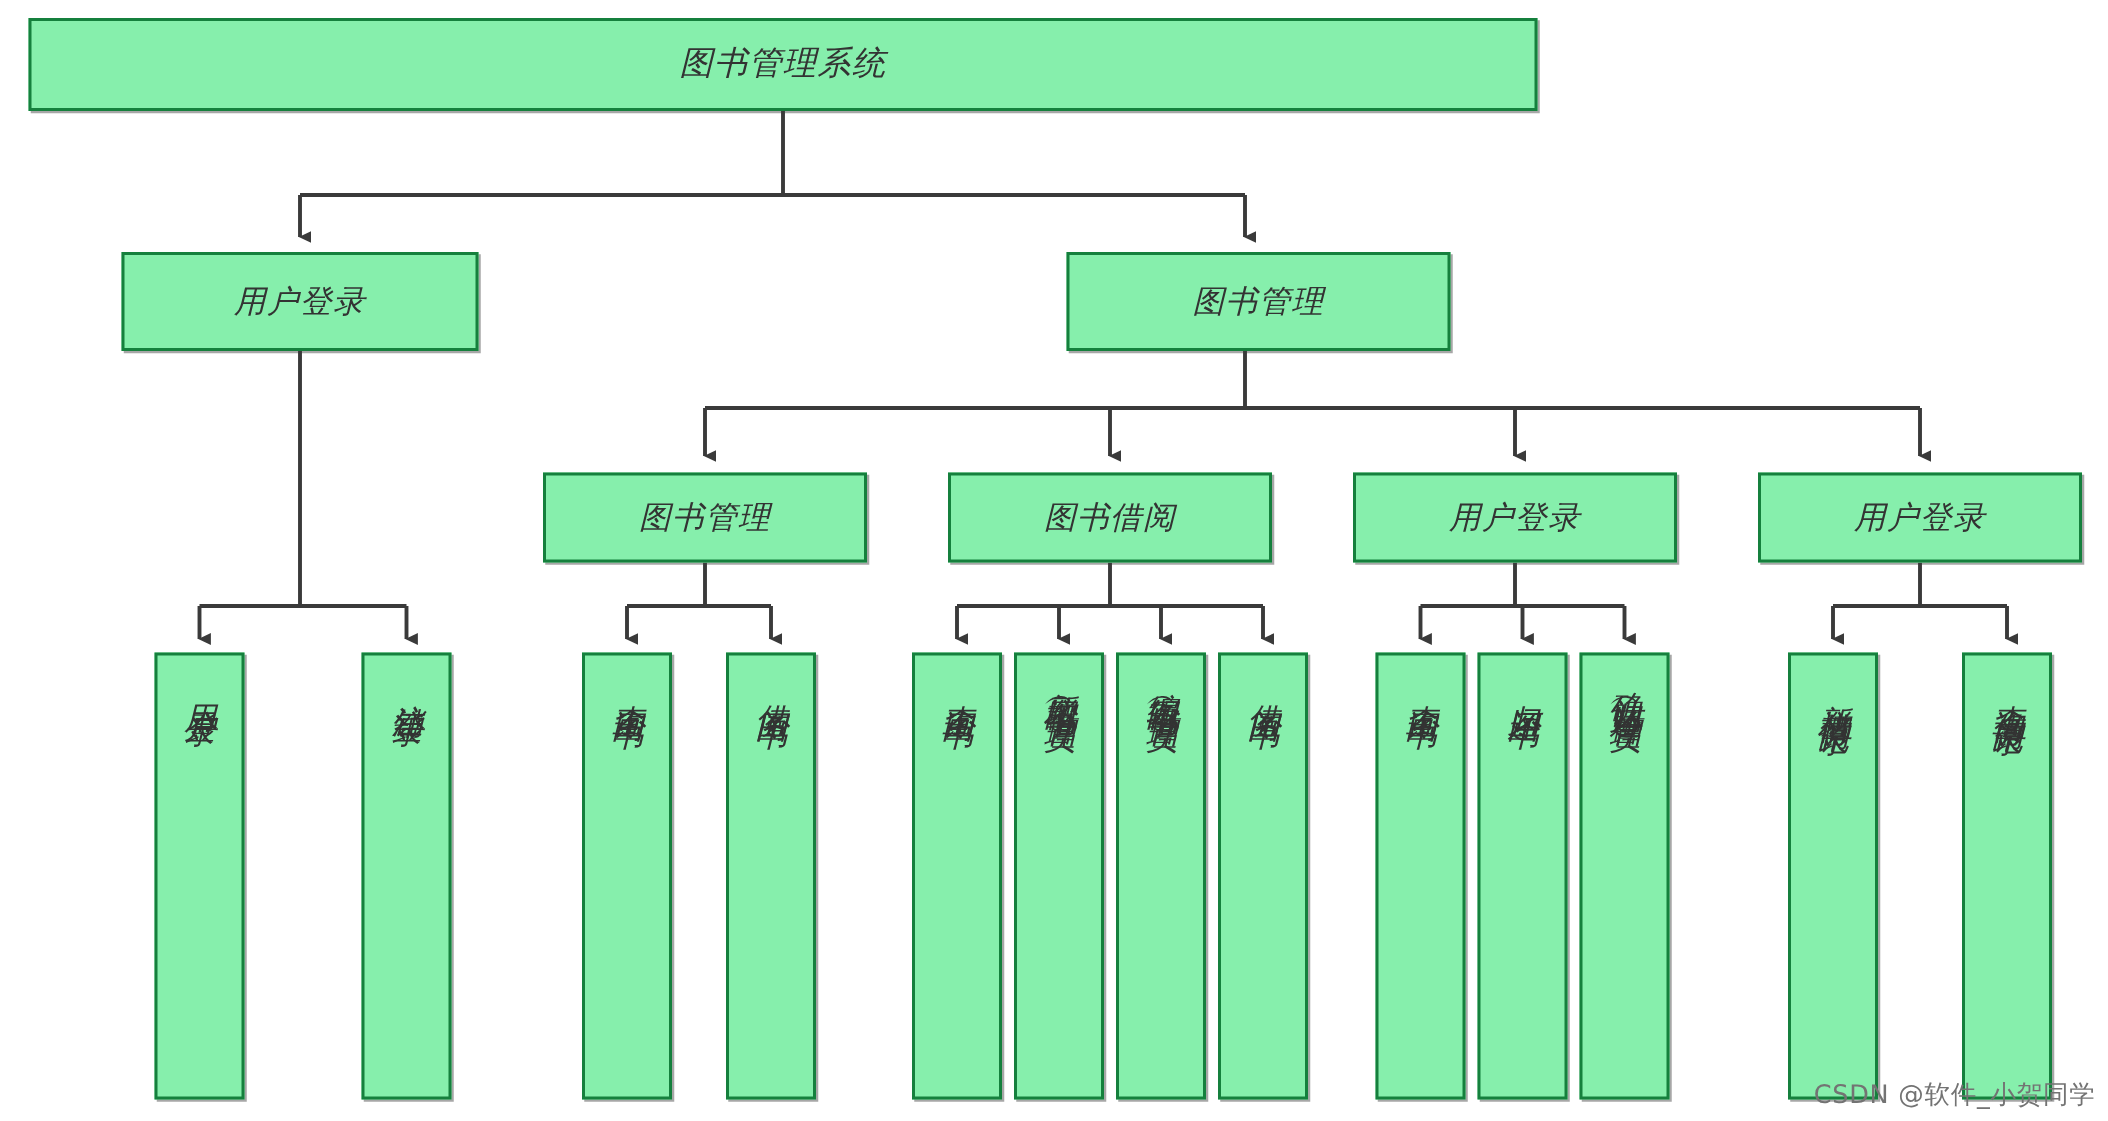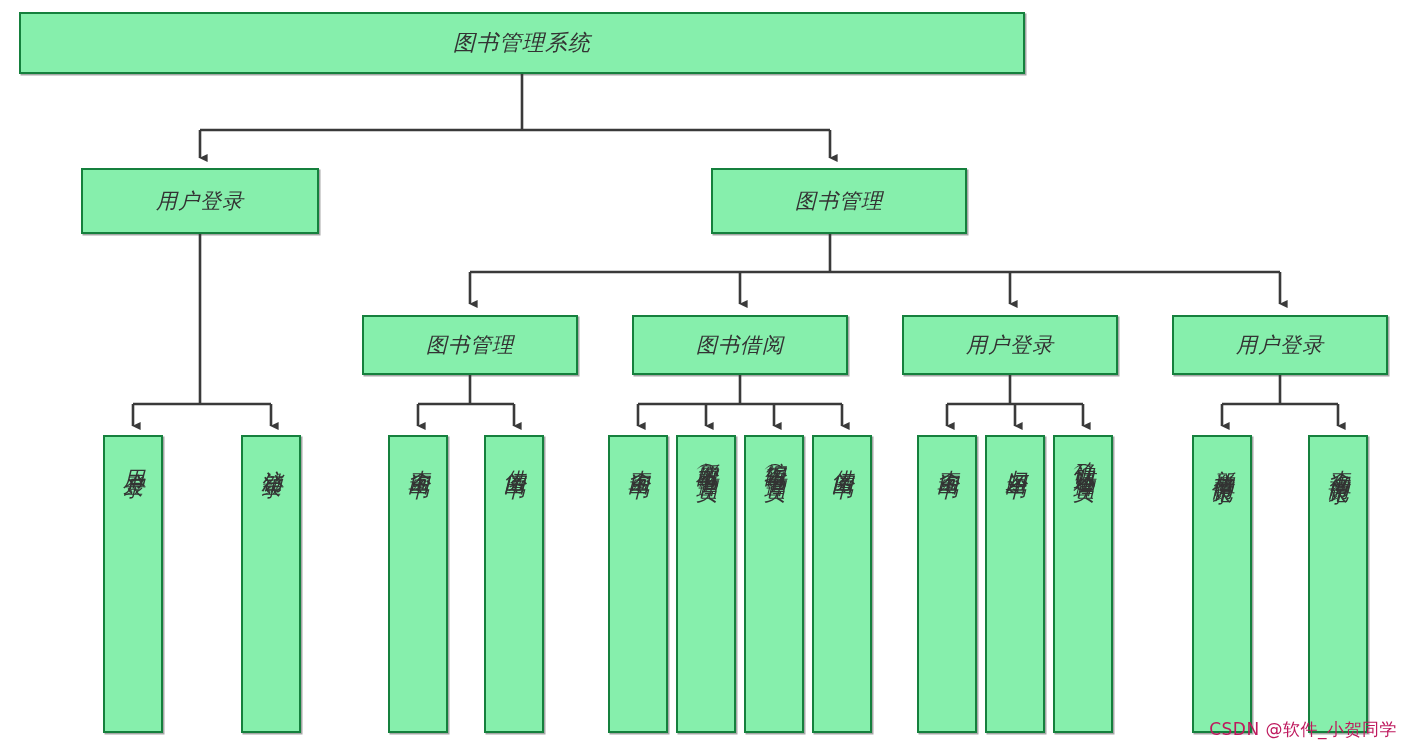--- a/index.html
+++ b/index.html
@@ -64,21 +64,21 @@
     text-orientation: upright;
     font-size: 21px;
     letter-spacing: 3px;
     white-space: nowrap;
   }
   #watermark {
     position: absolute;
     right: 8px;
     bottom: 6px;
     font-size: 17px;
-    color: #be185d;
+    color: #737373;
     letter-spacing: 0.5px;
     z-index: 5;
     white-space: nowrap;
     font-family: "DejaVu Sans", "Liberation Sans", sans-serif;
   }
 </style>
 </head>
 <body>
 
 <div id="diagram-root">

